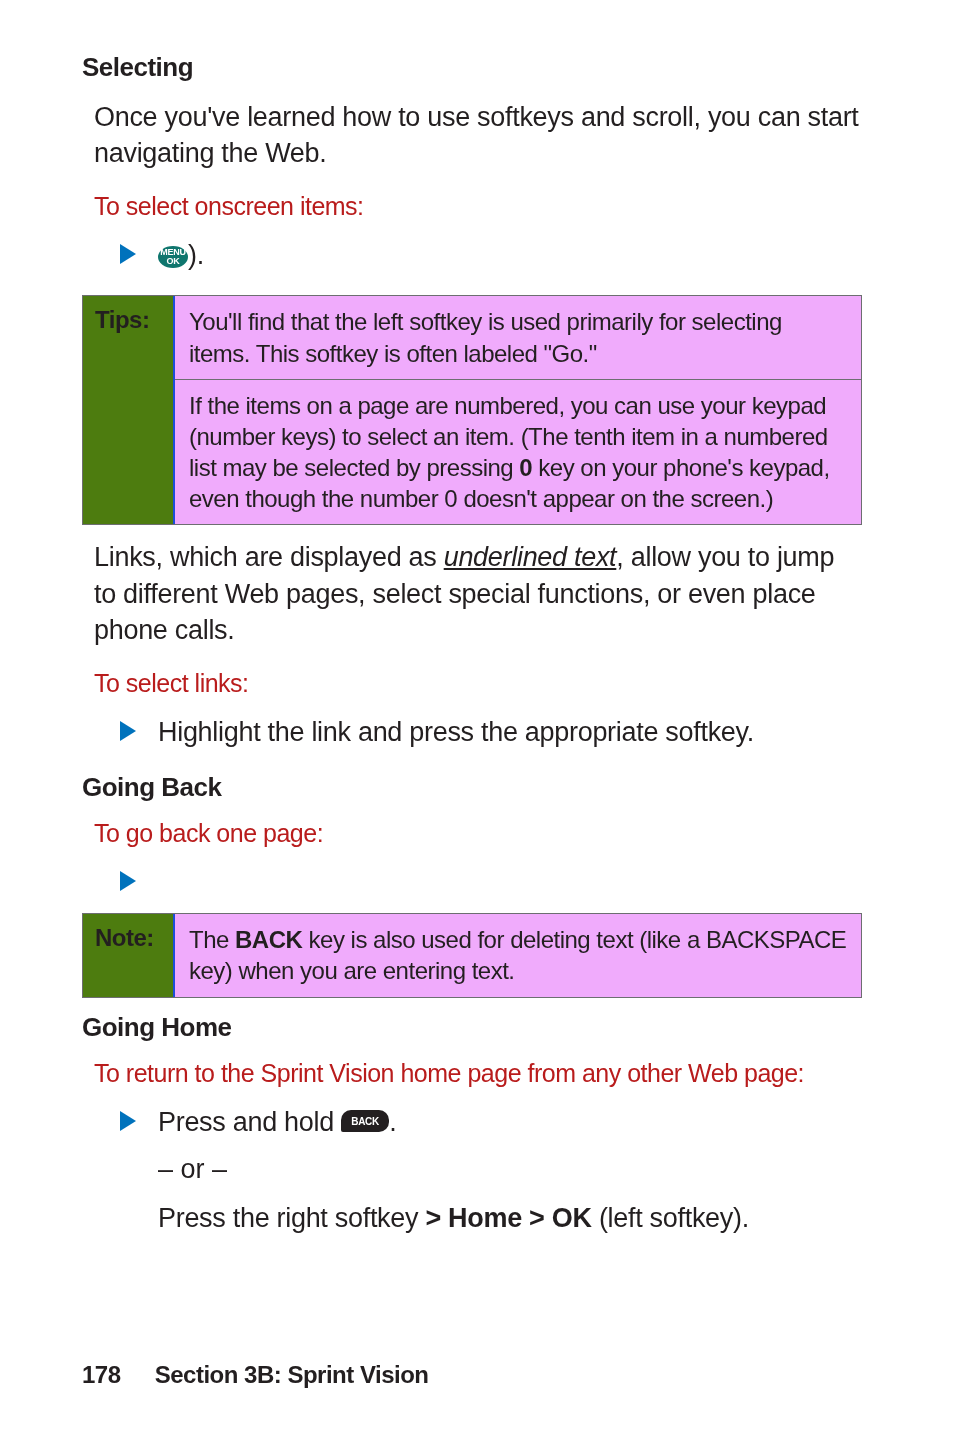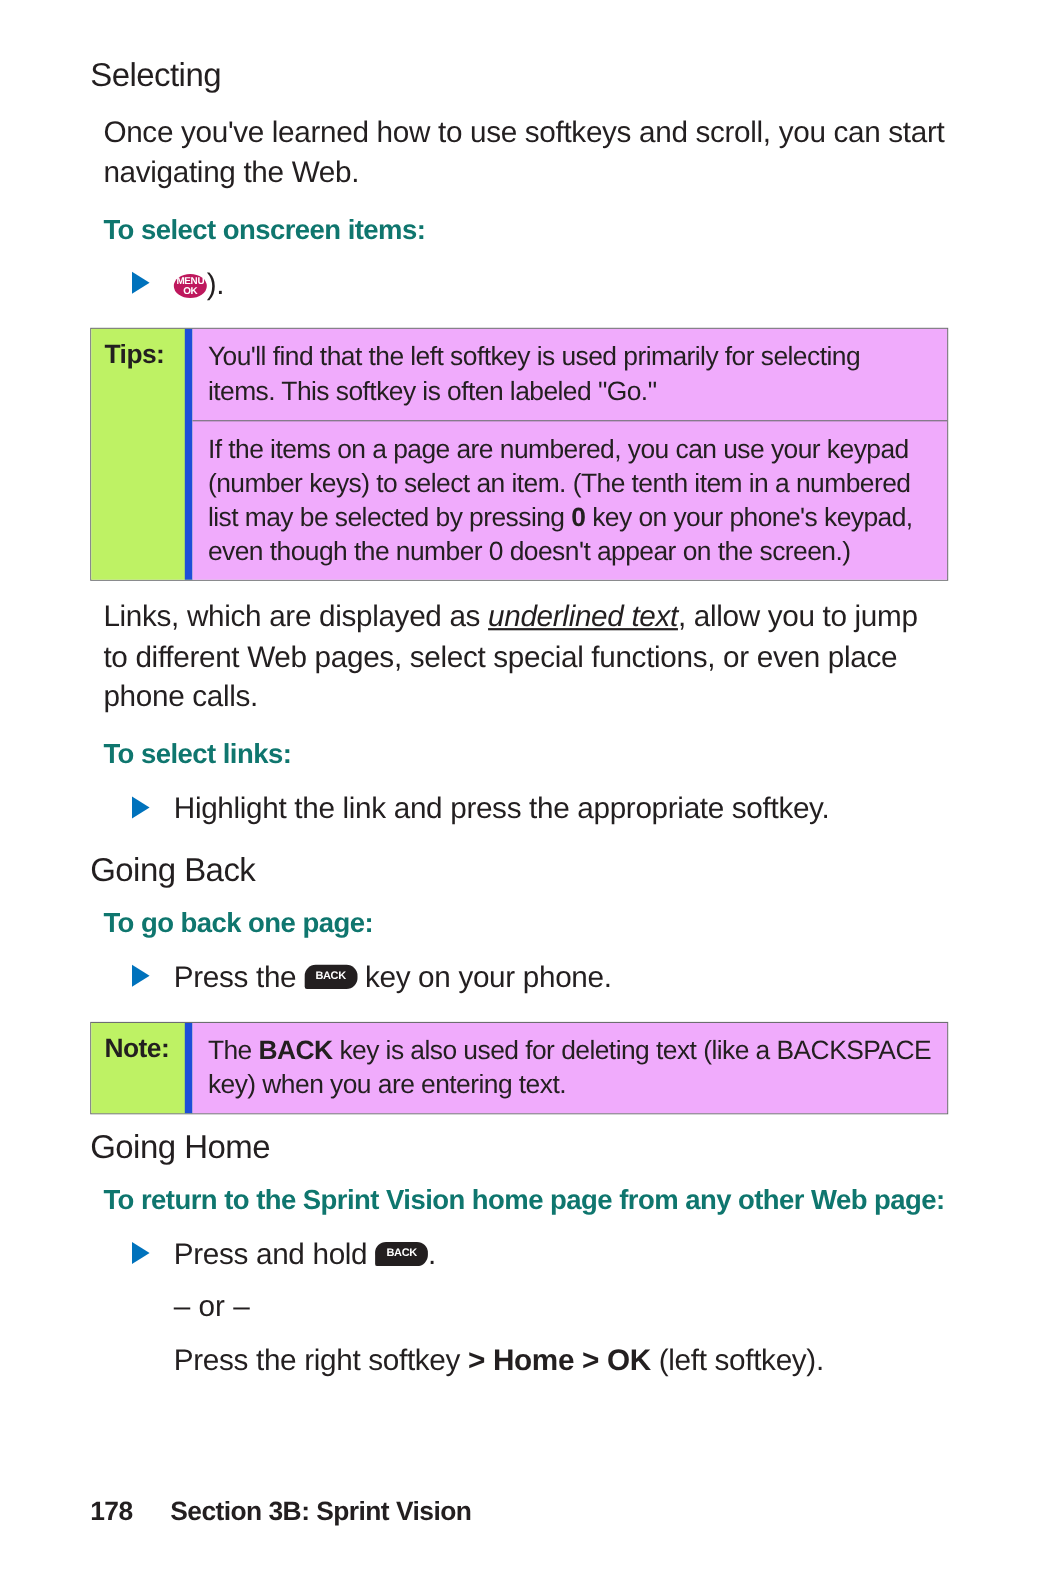--- a/index.html
+++ b/index.html
@@ -6,36 +6,36 @@
   body {
     width: 954px;
     height: 1431px;
     background: #fff;
     font-family: "Segoe UI", Arial, sans-serif;
     color: #231f20;
     padding: 52px 92px 40px 82px;
     position: relative;
   }
   h2 {
-    font-size: 30px;
-    font-weight: 400;
+    font-size: 26px;
+    font-weight: 700;
     margin-bottom: 16px;
     letter-spacing: -0.5px;
   }
   .body-text {
     font-size: 27px;
     line-height: 1.35;
     margin-left: 12px;
     margin-bottom: 20px;
     letter-spacing: -0.3px;
   }
   .instr-label {
     font-size: 25px;
-    font-weight: 700;
-    color: #0f766e;
+    font-weight: 400;
+    color: #b91c1c;
     margin-left: 12px;
     margin-bottom: 16px;
     letter-spacing: -0.5px;
   }
   .bullet {
     display: flex;
     align-items: flex-start;
     margin-left: 38px;
     margin-bottom: 22px;
     font-size: 27px;
@@ -52,26 +52,26 @@
     border-bottom: 10px solid transparent;
     border-left: 16px solid #0072bc;
   }
   .table-box {
     display: flex;
     border: 1px solid #6d6e71;
     margin-bottom: 14px;
     width: 100%;
   }
   .table-label {
-    background: #bef264;
+    background: #4d7c0f;
     font-weight: 700;
     font-size: 24px;
     padding: 10px 10px 10px 12px;
     width: 92px;
-    border-right: 7px solid #1d4ed8;
+    border-right: 2px solid #1d4ed8;
     letter-spacing: -0.5px;
   }
   .table-content {
     background: #f0abfc;
     flex: 1;
     font-size: 24px;
     line-height: 1.3;
     display: flex;
     flex-direction: column;
     letter-spacing: -0.5px;
@@ -79,21 +79,21 @@
   .table-cell {
     padding: 10px 14px;
   }
   .table-cell + .table-cell {
     border-top: 1px solid #6d6e71;
   }
   .underlined { text-decoration: underline; font-style: italic; }
   .menu-icon {
     display: inline-flex;
     vertical-align: middle;
-    background: #be185d;
+    background: #0f766e;
     color: #fff;
     border-radius: 50%;
     width: 30px;
     height: 22px;
     font-size: 9px;
     align-items: center;
     justify-content: center;
     font-weight: 700;
     line-height: 1;
     padding: 2px 0;
@@ -175,23 +175,20 @@
   <span class="arrow-icon"></span>
   <span>Highlight the link and press the appropriate softkey.</span>
 </div>
 
 <h2>Going Back</h2>
 
 <p class="instr-label">To go back one page:</p>
 
 <div class="bullet">
   <span class="arrow-icon"></span>
-  <span>
-    <span>Press the </span><span class="back-icon nowrap">BACK</span><span> key on your phone.</span>
-  </span>
 </div>
 
 <div class="table-box">
   <div class="table-label">Note:</div>
   <div class="table-content">
     <div class="table-cell">
       <span>The </span><b>BACK</b><span> key is also used for deleting text (like a BACKSPACE key) when you are entering text.</span>
     </div>
   </div>
 </div>

